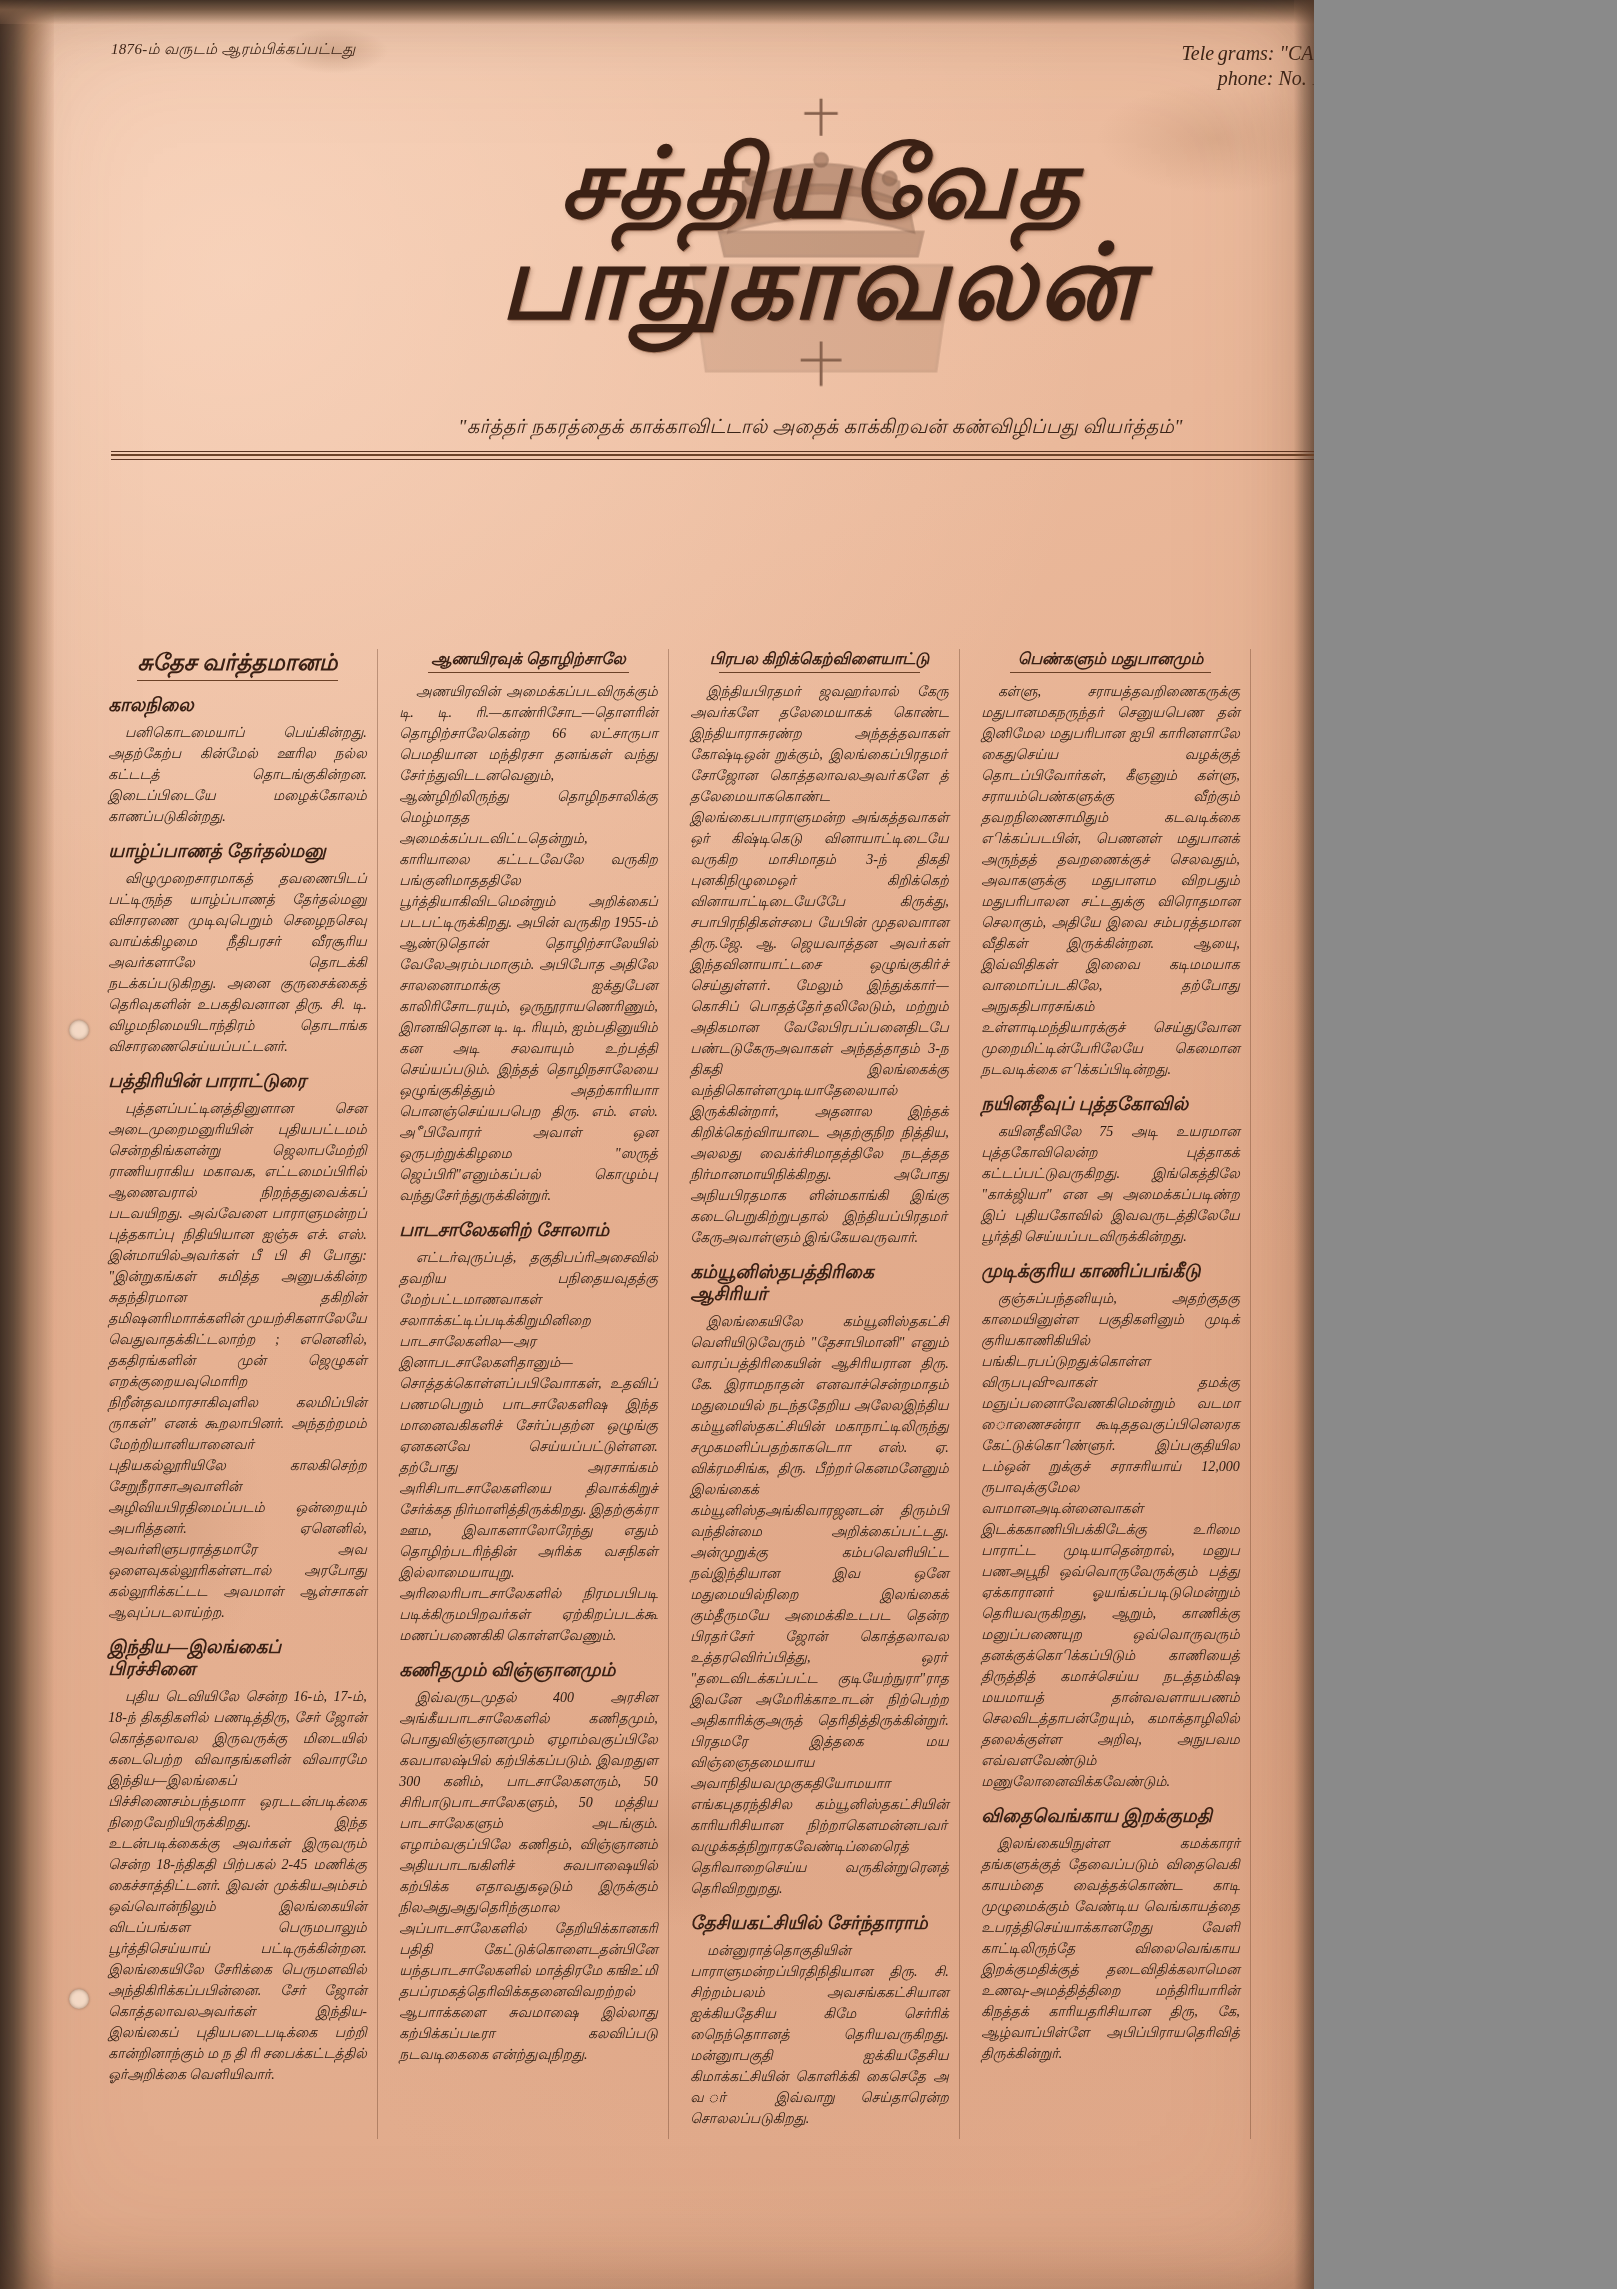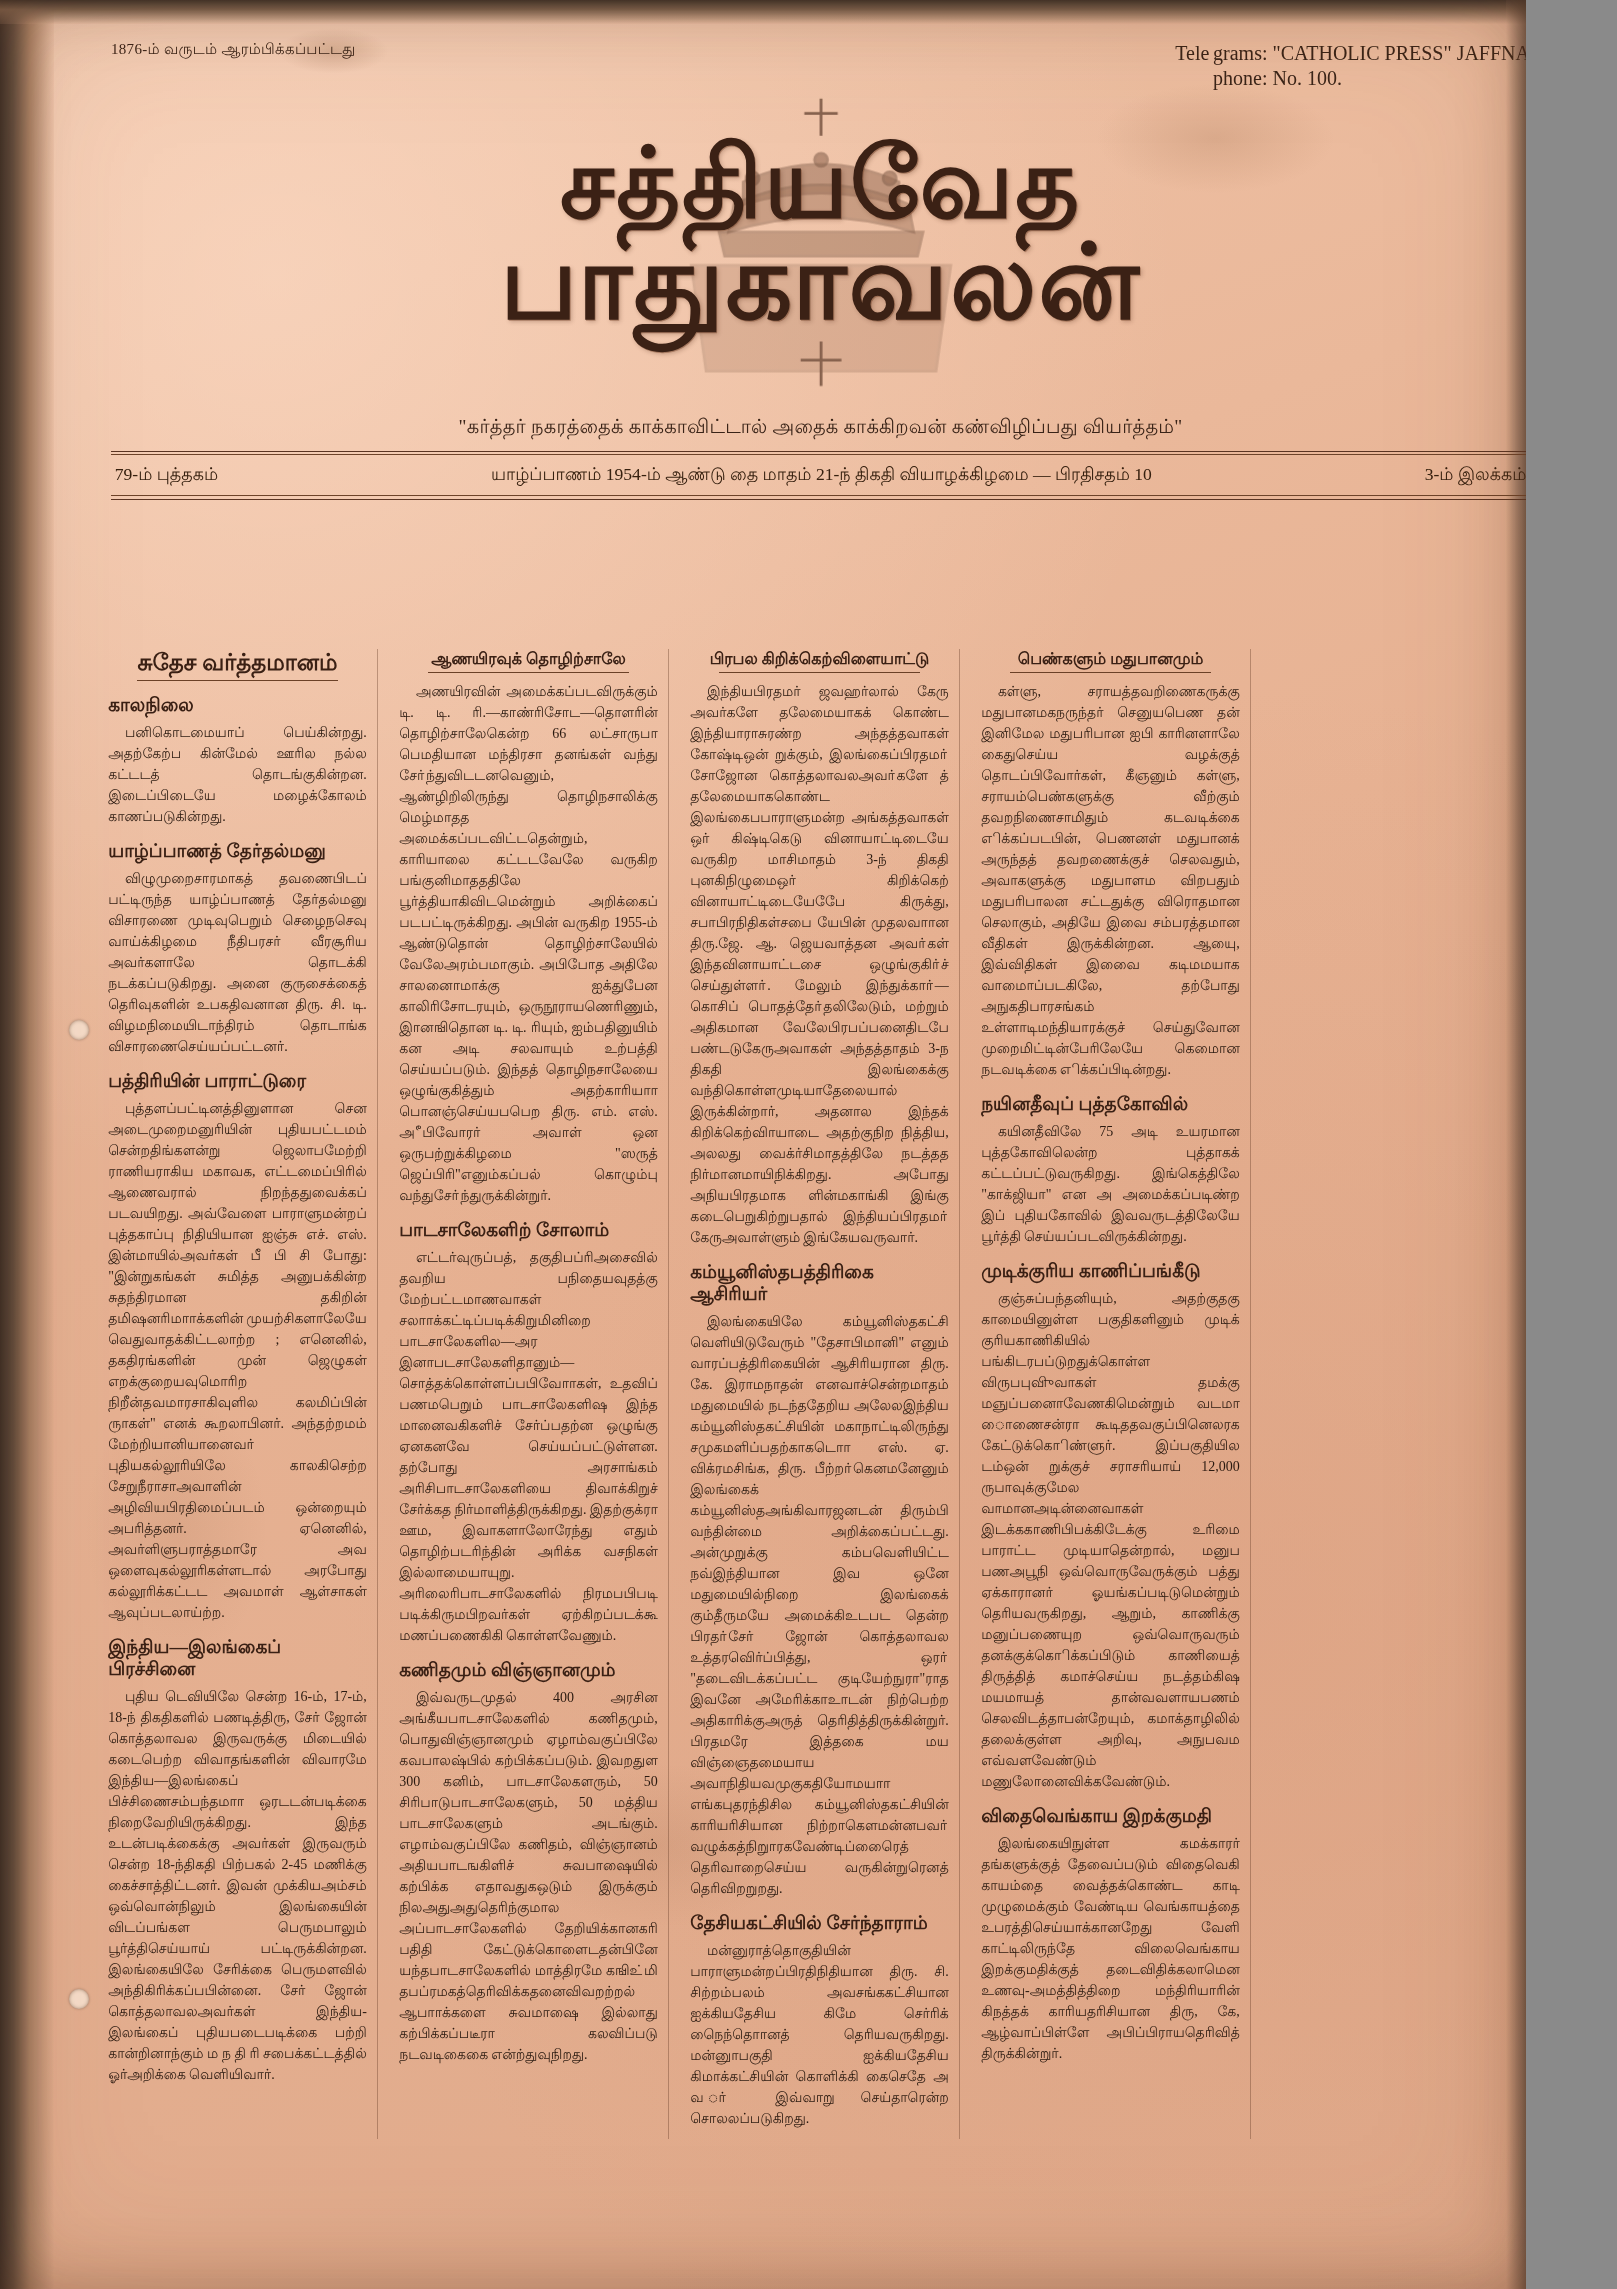--- a/index.html
+++ b/index.html
@@ -2,30 +2,31 @@
 <html style="font-size:15px"><head>
 <meta charset="utf-8">
 <style>
   html, body {
     margin: 0;
     padding: 0;
     background: #8a8a8a;
   }
   .page {
     position: relative;
-    width: 1526px;
+    width: 1314px;
     height: 2289px;
     background: #e8b79a;
     background-image:
       radial-gradient(circle at 18% 12%, rgba(255,225,205,0.55), rgba(255,225,205,0) 38%),
       radial-gradient(circle at 82% 70%, rgba(214,150,118,0.35), rgba(214,150,118,0) 45%),
       linear-gradient(160deg, #f0c4a8 0%, #e7b293 45%, #dfa98a 100%);
     overflow: hidden;
     font-family: "Liberation Serif", serif;
     color: #2a1a12;
+    font-style: italic;
   }
   
   .page::after {
     content: "";
     position: absolute;
     inset: 0;
     pointer-events: none;
     box-shadow: inset 0 0 65px rgba(90,50,30,0.35), inset 0 0 148px rgba(120,70,40,0.18);
   }
   .left-edge {
@@ -249,25 +250,20 @@
         </g>
       </svg>
       <div class="paper-title">
         <span>சத்தியவேத</span>
         <span class="l2">பாதுகாவலன்</span>
       </div>
     </div>
 
     <div class="motto">"கர்த்தர் நகரத்தைக் காக்காவிட்டால் அதைக் காக்கிறவன் கண்விழிப்பது வியர்த்தம்"</div>
     <div class="rule"></div>
-    <div class="issue-row">
-      <div>79-ம் புத்தகம்</div>
-      <div>யாழ்ப்பாணம் 1954-ம் ஆண்டு தை மாதம் 21-ந் திகதி வியாழக்கிழமை — பிரதிசதம் 10</div>
-      <div>3-ம் இலக்கம்</div>
-    </div>
     <div class="rule2"></div>
   </div>
 
   <div class="columns">
 
     <div class="col">
       <div class="col-head big">சுதேச வர்த்தமானம்</div>
       <div class="head-rule"></div>
 
       <div class="sub-head">காலநிலை</div>

